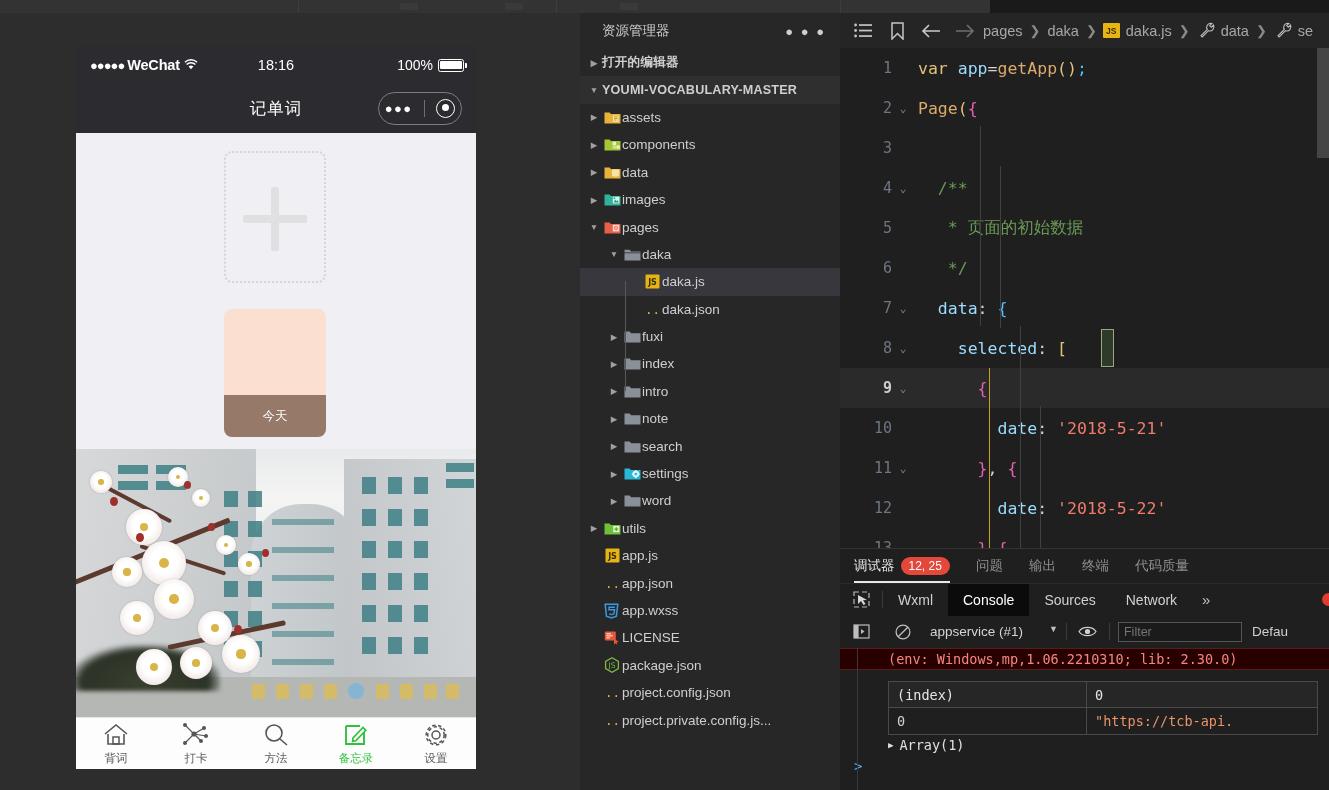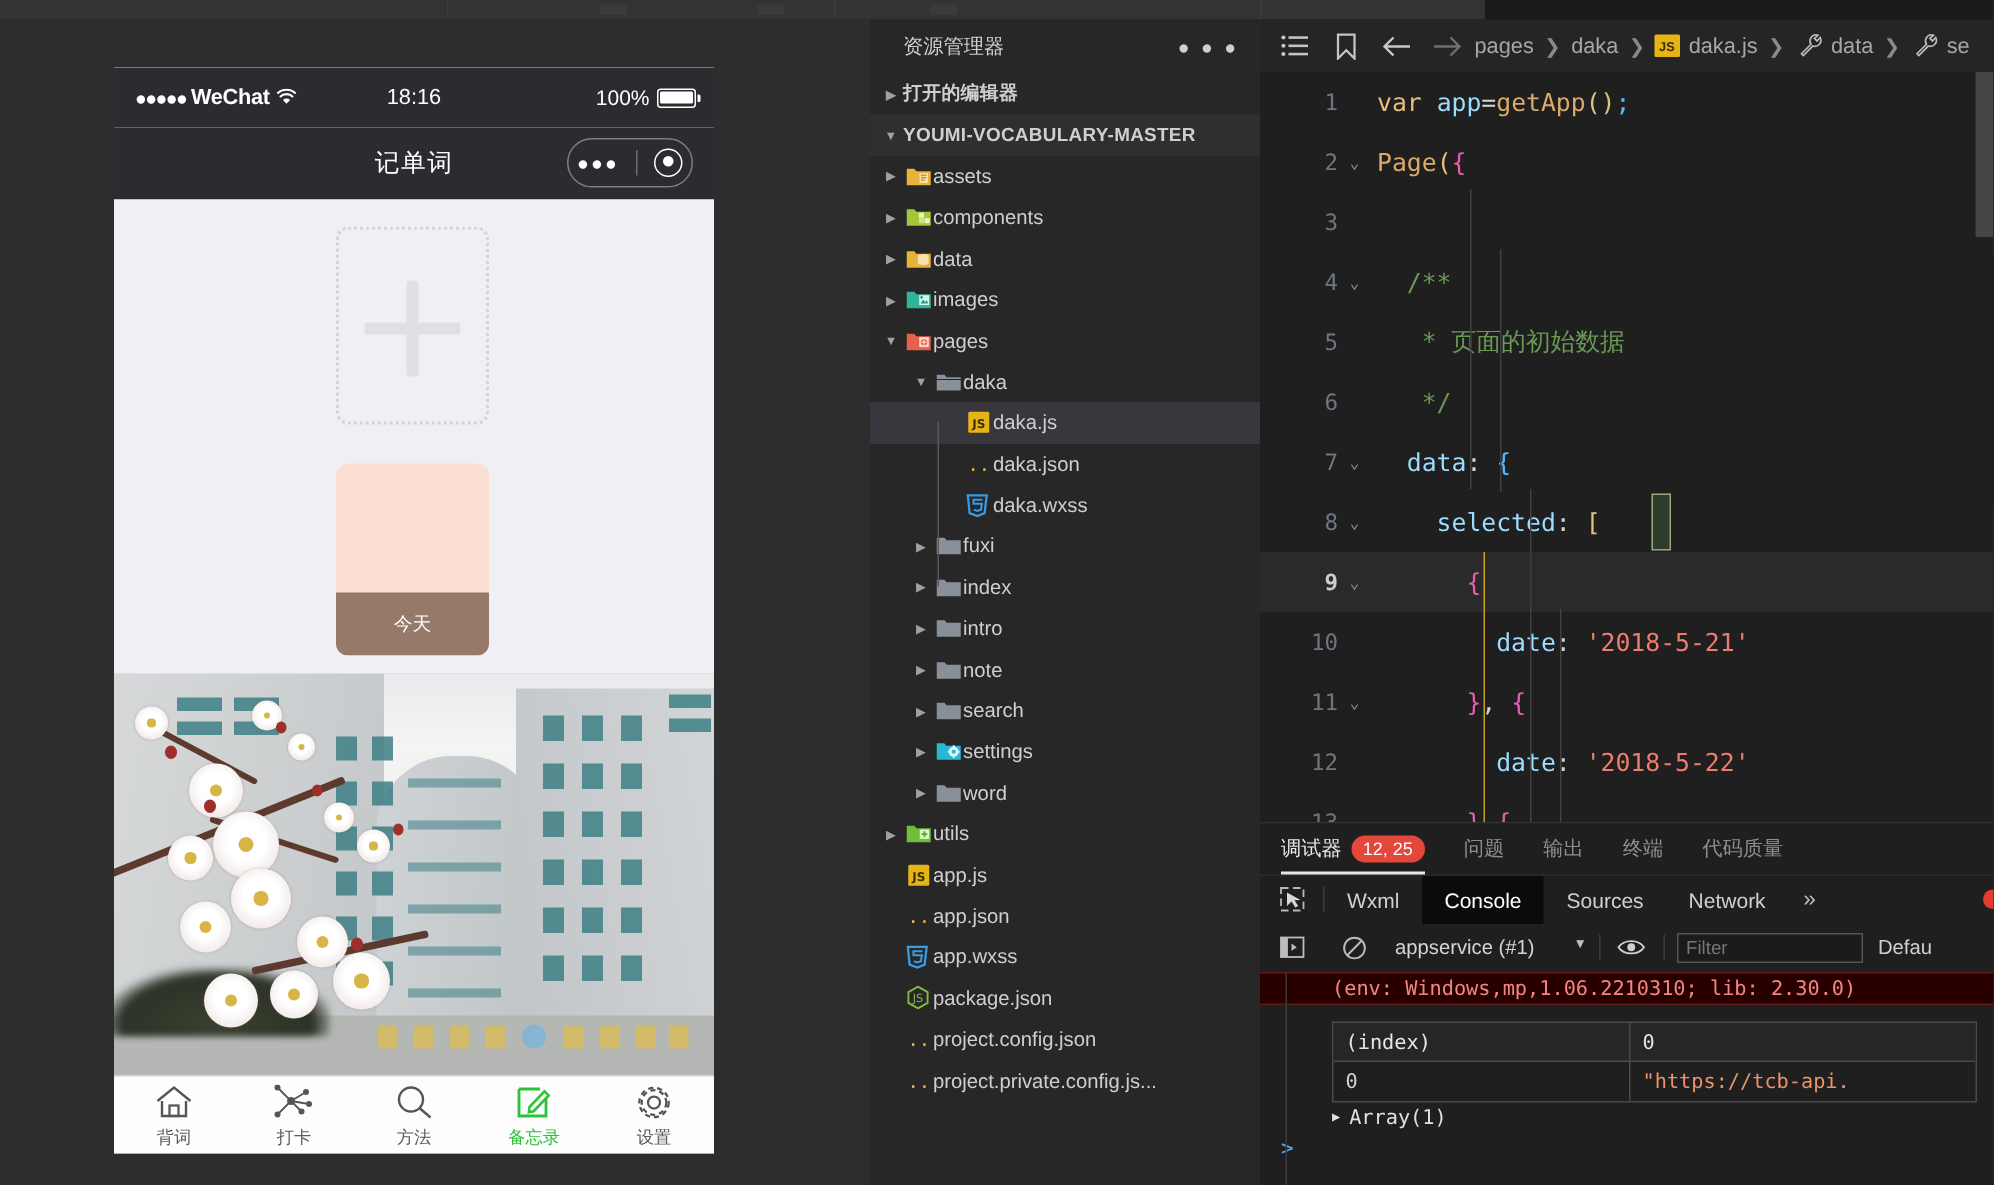--- a/index.html
+++ b/index.html
@@ -496,30 +496,20 @@
         </div>
         <div class="exp-row" style="padding-left: 46px;">
           <span class="tw"></span>
           <span class="fico">
             <svg width="17" height="15" viewBox="0 0 17 15">
               <text x="8.5" y="12" font-family="DejaVu Sans Mono, monospace" font-size="12.5" fill="#e8b339" text-anchor="middle">{..}</text>
             </svg>
           </span>
           <span class="nm">daka.json</span>
         </div>
-        <div class="exp-row" style="padding-left: 46px;">
-          <span class="tw"></span>
-          <span class="fico">
-            <svg width="16" height="16" viewBox="0 0 16 16">
-              <path d="M13.8 1.2 L12.4 13.1 L7.6 15 L2.4 13.1 L1.2 1.2 Z" fill="none" stroke="#3b9ae0" stroke-width="1.5"></path>
-              <path d="M11 4.2 H5 v2.6 h5.6 L10 10.8 L7.6 11.6 L5.2 10.8" fill="none" stroke="#3b9ae0" stroke-width="1.4"></path>
-            </svg>
-          </span>
-          <span class="nm">daka.wxss</span>
-        </div>
         <div class="exp-row" style="padding-left: 26px;">
           <span class="tw">▶</span>
           <span class="fico">
             <svg width="17" height="15" viewBox="0 0 17 15">
               <path d="M0.5 2.5 h5.2 l1.4 1.7 h9.4 v9.3 h-16 Z" fill="#8a9099"></path>
             </svg>
           </span>
           <span class="nm">fuxi</span>
         </div>
         <div class="exp-row" style="padding-left: 26px;">
@@ -615,20 +605,35 @@
         </div>
         <div class="exp-row" style="padding-left: 6px;">
           <span class="tw"></span>
           <span class="fico">
             <svg width="16" height="16" viewBox="0 0 16 16">
               <path d="M13.8 1.2 L12.4 13.1 L7.6 15 L2.4 13.1 L1.2 1.2 Z" fill="none" stroke="#3b9ae0" stroke-width="1.5"></path>
               <path d="M11 4.2 H5 v2.6 h5.6 L10 10.8 L7.6 11.6 L5.2 10.8" fill="none" stroke="#3b9ae0" stroke-width="1.4"></path>
             </svg>
           </span>
           <span class="nm">app.wxss</span>
+        </div>
+        <div class="exp-row" style="padding-left: 6px;">
+          <span class="tw"></span>
+          <span class="fico">
+            <svg width="16" height="15" viewBox="0 0 16 15">
+              <rect x="0.8" y="1.5" width="11" height="9" fill="#e8553a" rx="1"></rect>
+              <g fill="#ffd8cf">
+                <rect x="2.4" y="3.2" width="4.6" height="1.2"></rect>
+                <rect x="2.4" y="5.2" width="6.4" height="1.2"></rect>
+                <rect x="2.4" y="7.2" width="3.4" height="1.2"></rect>
+              </g>
+              <path d="M10 9 l4.6 2.6 -2 1.2 1.2 2 -2.4 -1.6 -1.4 1.6 Z" fill="#e8553a"></path>
+            </svg>
+          </span>
+          <span class="nm">LICENSE</span>
         </div>
         <div class="exp-row" style="padding-left: 6px;">
           <span class="tw"></span>
           <span class="fico">
             <svg width="16" height="16" viewBox="0 0 16 16">
               <path d="M8 0.8 L14.4 4.4 V11.6 L8 15.2 L1.6 11.6 V4.4 Z" fill="none" stroke="#7eb93f" stroke-width="1.3"></path>
               <text x="8" y="11" font-family="DejaVu Sans, sans-serif" font-size="7.6" fill="#7eb93f" text-anchor="middle">JS</text>
             </svg>
           </span>
           <span class="nm">package.json</span>

